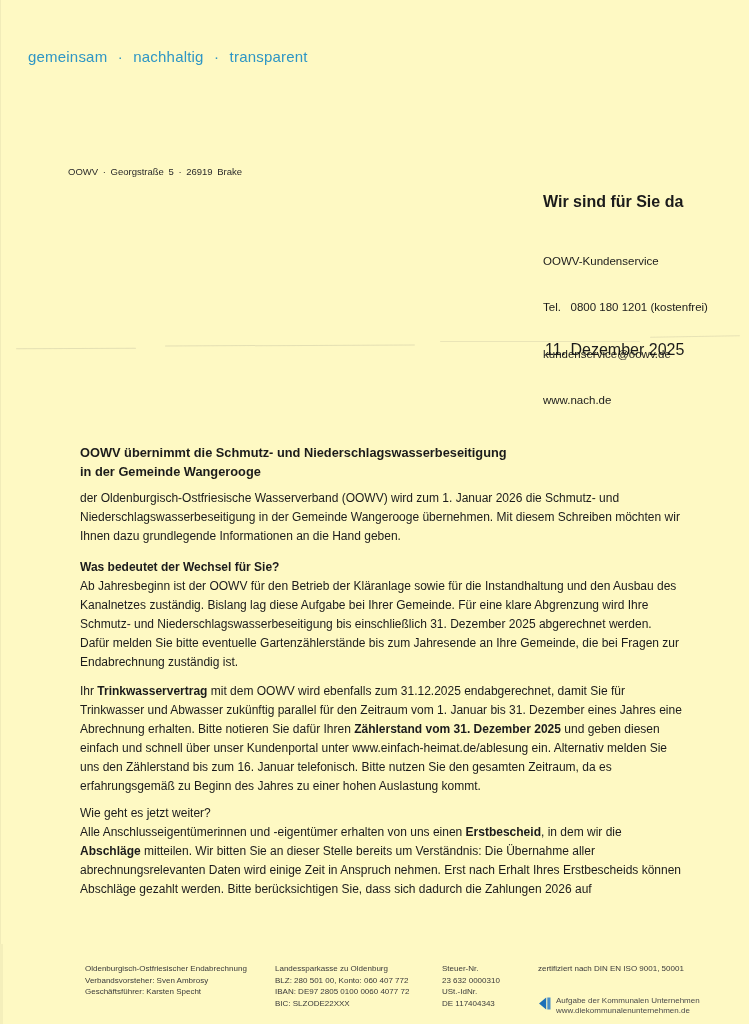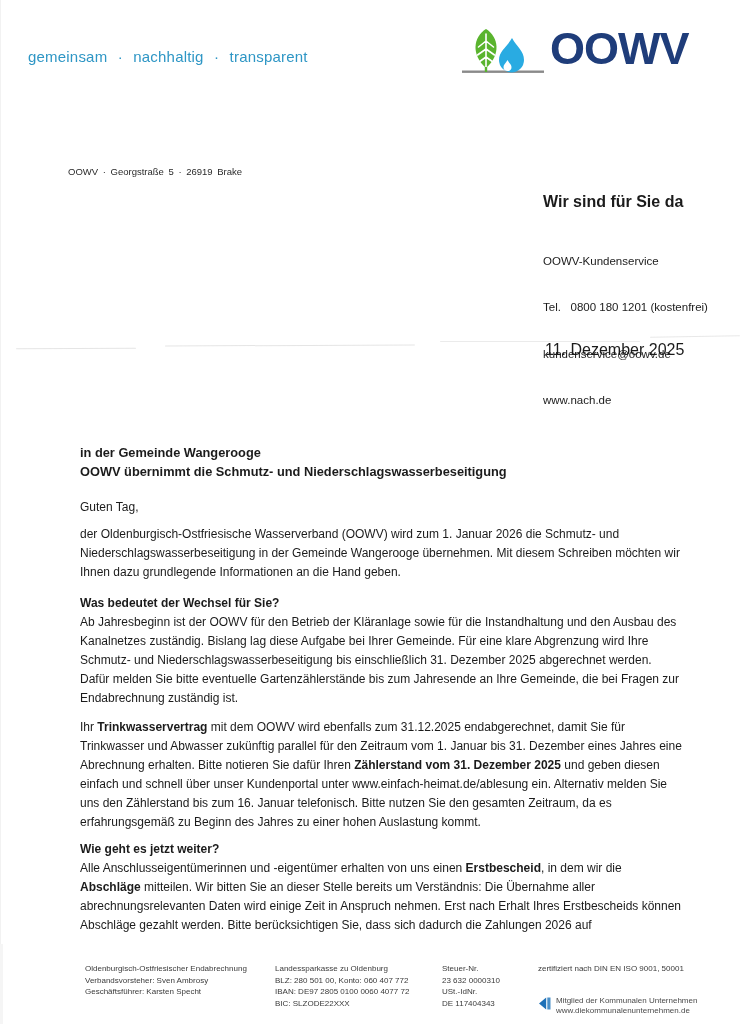--- a/index.html
+++ b/index.html
@@ -3,21 +3,21 @@
 <meta charset="utf-8">
 <style>
   * { margin: 0; padding: 0; box-sizing: border-box; }
   html, body { background: #e9e9e9; }
   body { font-family: "Liberation Sans", sans-serif; }
 
   .page {
     position: relative;
     width: 749px;
     height: 1024px;
-    background: #ffffff;
+    background: #fef9c3;
     overflow: hidden;
     margin: 0 auto;
     color: #1b1b1b;
   }
 
   
   .tagline {
     position: absolute;
     left: 28px; top: 48px;
     font-size: 15px;
@@ -88,55 +88,41 @@
     font-size: 12px;
     line-height: 19px;
   }
   .subject { font-weight: bold; font-size: 12.8px; }
   .salutation { margin-top: 17px; }
   .para { margin-top: 8px; }
   .para-p1 { }
   .section-heading { font-weight: bold; margin-top: 12px; }
   .para-flow { margin-top: 0; }
   .para-p3 { margin-top: 10px; }
-  .section-heading-2 { font-weight: bold; margin-top: 8px; }
+  .section-heading-2 { font-weight: normal; margin-top: 8px; }
   .b { font-weight: bold; text-align: right; }
 
   
   .footer { position: absolute; left: 0; top: 963px; width: 749px; font-size: 8px; line-height: 11.5px; color: #3a3a3a; }
   .footer .col { position: absolute; top: 0; }
   .f-org  { left: 85px; }
   .f-bank { left: 275px; }
   .f-tax  { left: 442px; }
   .f-cert { left: 538px; width: 190px; }
   .vku { display: flex; align-items: flex-start; margin-top: 21px; }
   .vku svg { display: block; margin-right: 5px; margin-top: 1px; }
   .vku-text { line-height: 10.5px; color: #4a4a4a; }
 </style>
 </head>
 <body>
 
 <div class="page">
 
   <div class="tagline">gemeinsam · nachhaltig · transparent</div>
 
-  <div class="logo">
-    <svg width="82" height="54" viewBox="0 0 82 54">
-
-      <rect x="0" y="44.5" width="82" height="2.4" fill="#8a8a8a"></rect>
-
-      <path d="M24,3 C37,11 39,29 24,42 C9,29 11,11 24,3 Z" fill="#5ab42e"></path>
-      <path d="M24,8 L24,41 M24,15 L16.5,21 M24,15 L31.5,21 M24,23 L15.5,29 M24,23 L32.5,29 M24,31 L17,36 M24,31 L31,36" stroke="#ffffff" stroke-width="1.6" fill="none" stroke-linecap="round"></path>
-      <path d="M24,41 L24,46" stroke="#5ab42e" stroke-width="2.4"></path>
-
-      <path d="M50,12 C55,21 62,25 62,34 A12.5,12.5 0 1 1 37,34 C37,25 45,21 50,12 Z" fill="#29abe2"></path>
-      <path d="M45.5,34 C47,37 49.5,38.5 49.5,41 A4,4 0 1 1 41.5,41 C41.5,38.5 44,37 45.5,34 Z" fill="#ffffff"></path>
-    </svg>
-    <span class="brand">OOWV</span>
-  </div>
 
   <div class="sender-line">OOWV · Georgstraße 5 · 26919 Brake</div>
 
   <div class="contact">
     <div class="contact-heading">Wir sind für Sie da</div>
     <div>OOWV-Kundenservice</div>
     <div>Tel.   0800 180 1201 (kostenfrei)</div>
     <div>kundenservice@oowv.de</div>
     <div>www.nach.de</div>
   </div>
@@ -145,25 +131,24 @@
 
   <div class="artifact art-1"></div>
   <div class="artifact art-2"></div>
   <div class="artifact art-3"></div>
   <div class="artifact art-4"></div>
   <div class="art-v"></div>
   <div class="art-v2"></div>
 
   <div class="letter">
     <div class="subject">
+      <div>OOWV übernimmt die Schmutz- und Niederschlagswasserbeseitigung</div>
       <div>in der Gemeinde Wangerooge</div>
-      <div>OOWV übernimmt die Schmutz- und Niederschlagswasserbeseitigung</div>
     </div>
 
-    <div class="salutation">Guten Tag,</div>
 
     <div class="para para-p1">der Oldenburgisch-Ostfriesische Wasserverband (OOWV) wird zum 1. Januar 2026 die Schmutz- und Niederschlagswasserbeseitigung in der Gemeinde Wangerooge übernehmen. Mit diesem Schreiben möchten wir Ihnen dazu grundlegende Informationen an die Hand geben.</div>
 
     <div class="section-heading">Was bedeutet der Wechsel für Sie?</div>
     <div class="para para-flow">Ab Jahresbeginn ist der OOWV für den Betrieb der Kläranlage sowie für die Instandhaltung und den Ausbau des Kanalnetzes zuständig. Bislang lag diese Aufgabe bei Ihrer Gemeinde. Für eine klare Abgrenzung wird Ihre Schmutz- und Niederschlagswasserbeseitigung bis einschließlich 31. Dezember 2025 abgerechnet werden. Dafür melden Sie bitte eventuelle Gartenzählerstände bis zum Jahresende an Ihre Gemeinde, die bei Fragen zur Endabrechnung zuständig ist.</div>
 
     <div class="para para-p3"><span>Ihr </span><span class="b">Trinkwasservertrag</span><span> mit dem OOWV wird ebenfalls zum 31.12.2025 endabgerechnet, damit Sie für Trinkwasser und Abwasser zukünftig parallel für den Zeitraum vom 1. Januar bis 31. Dezember eines Jahres eine Abrechnung erhalten. Bitte notieren Sie dafür Ihren </span><span class="b">Zählerstand vom 31. Dezember 2025</span><span> und geben diesen einfach und schnell über unser Kundenportal unter www.einfach-heimat.de/ablesung ein. Alternativ melden Sie uns den Zählerstand bis zum 16. Januar telefonisch. Bitte nutzen Sie den gesamten Zeitraum, da es erfahrungsgemäß zu Beginn des Jahres zu einer hohen Auslastung kommt.</span></div>
 
     <div class="section-heading section-heading-2">Wie geht es jetzt weiter?</div>
     <div class="para para-flow"><span>Alle Anschlusseigentümerinnen und -eigentümer erhalten von uns einen </span><span class="b">Erstbescheid</span><span>, in dem wir die </span><span class="b">Abschläge</span><span> mitteilen. Wir bitten Sie an dieser Stelle bereits um Verständnis: Die Übernahme aller abrechnungsrelevanten Daten wird einige Zeit in Anspruch nehmen. Erst nach Erhalt Ihres Erstbescheids können Abschläge gezahlt werden. Bitte berücksichtigen Sie, dass sich dadurch die Zahlungen 2026 auf</span></div>
@@ -188,20 +173,20 @@
       <div>DE 117404343</div>
     </div>
     <div class="col f-cert">
       <div>zertifiziert nach DIN EN ISO 9001, 50001</div>
       <div class="vku">
         <svg width="13" height="13" viewBox="0 0 13 13">
           <polygon points="8.2,0.5 8.2,12.5 1,6.5" fill="#1d70b7"></polygon>
           <rect x="9.3" y="0.5" width="3.2" height="12" fill="#4a90c8"></rect>
         </svg>
         <div class="vku-text">
-          <div>Mitglied der Kommunalen Unternehmen</div>
+          <div>Aufgabe der Kommunalen Unternehmen</div>
           <div>www.diekommunalenunternehmen.de</div>
         </div>
       </div>
     </div>
   </div>
 
 </div>
 
 </body></html>

